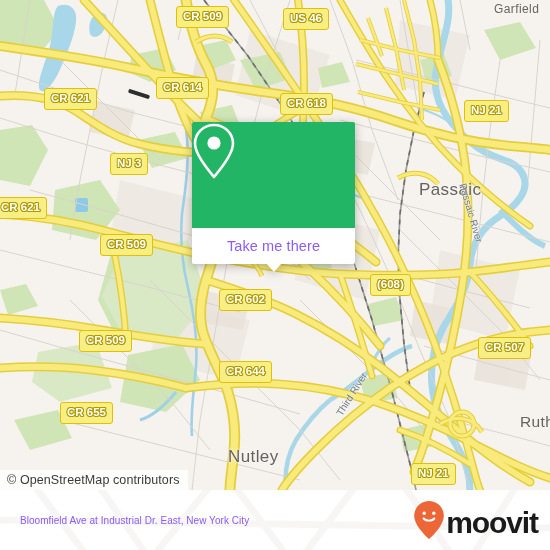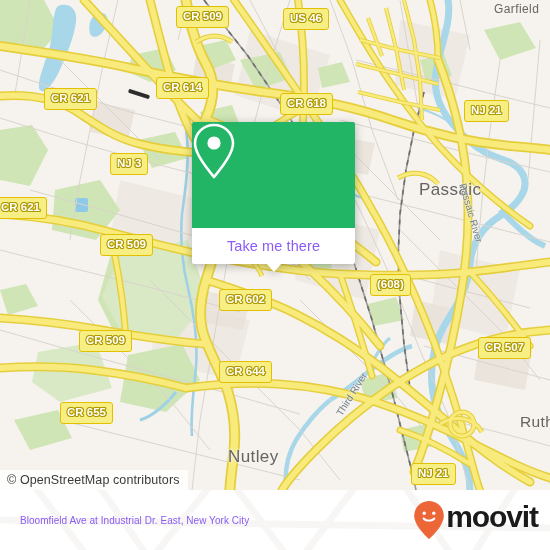--- a/index.html
+++ b/index.html
@@ -124,21 +124,21 @@
     font-size: 10px;
     color: #8b5cf6;
     letter-spacing: .05px;
     white-space: nowrap;
     z-index: 3;
   }
   #brand {
     position: absolute;
     right: 12px; top: 50%;
     transform: translateY(-50%);
-    display: flex; align-items: flex-start;
+    display: flex; align-items: flex-end;
     z-index: 3;
   }
   #brand-word {
     font-size: 30px;
     font-weight: bold;
     color: #1a1a1a;
     letter-spacing: -1.1px;
     margin-left: 1px;
   }
 </style>

